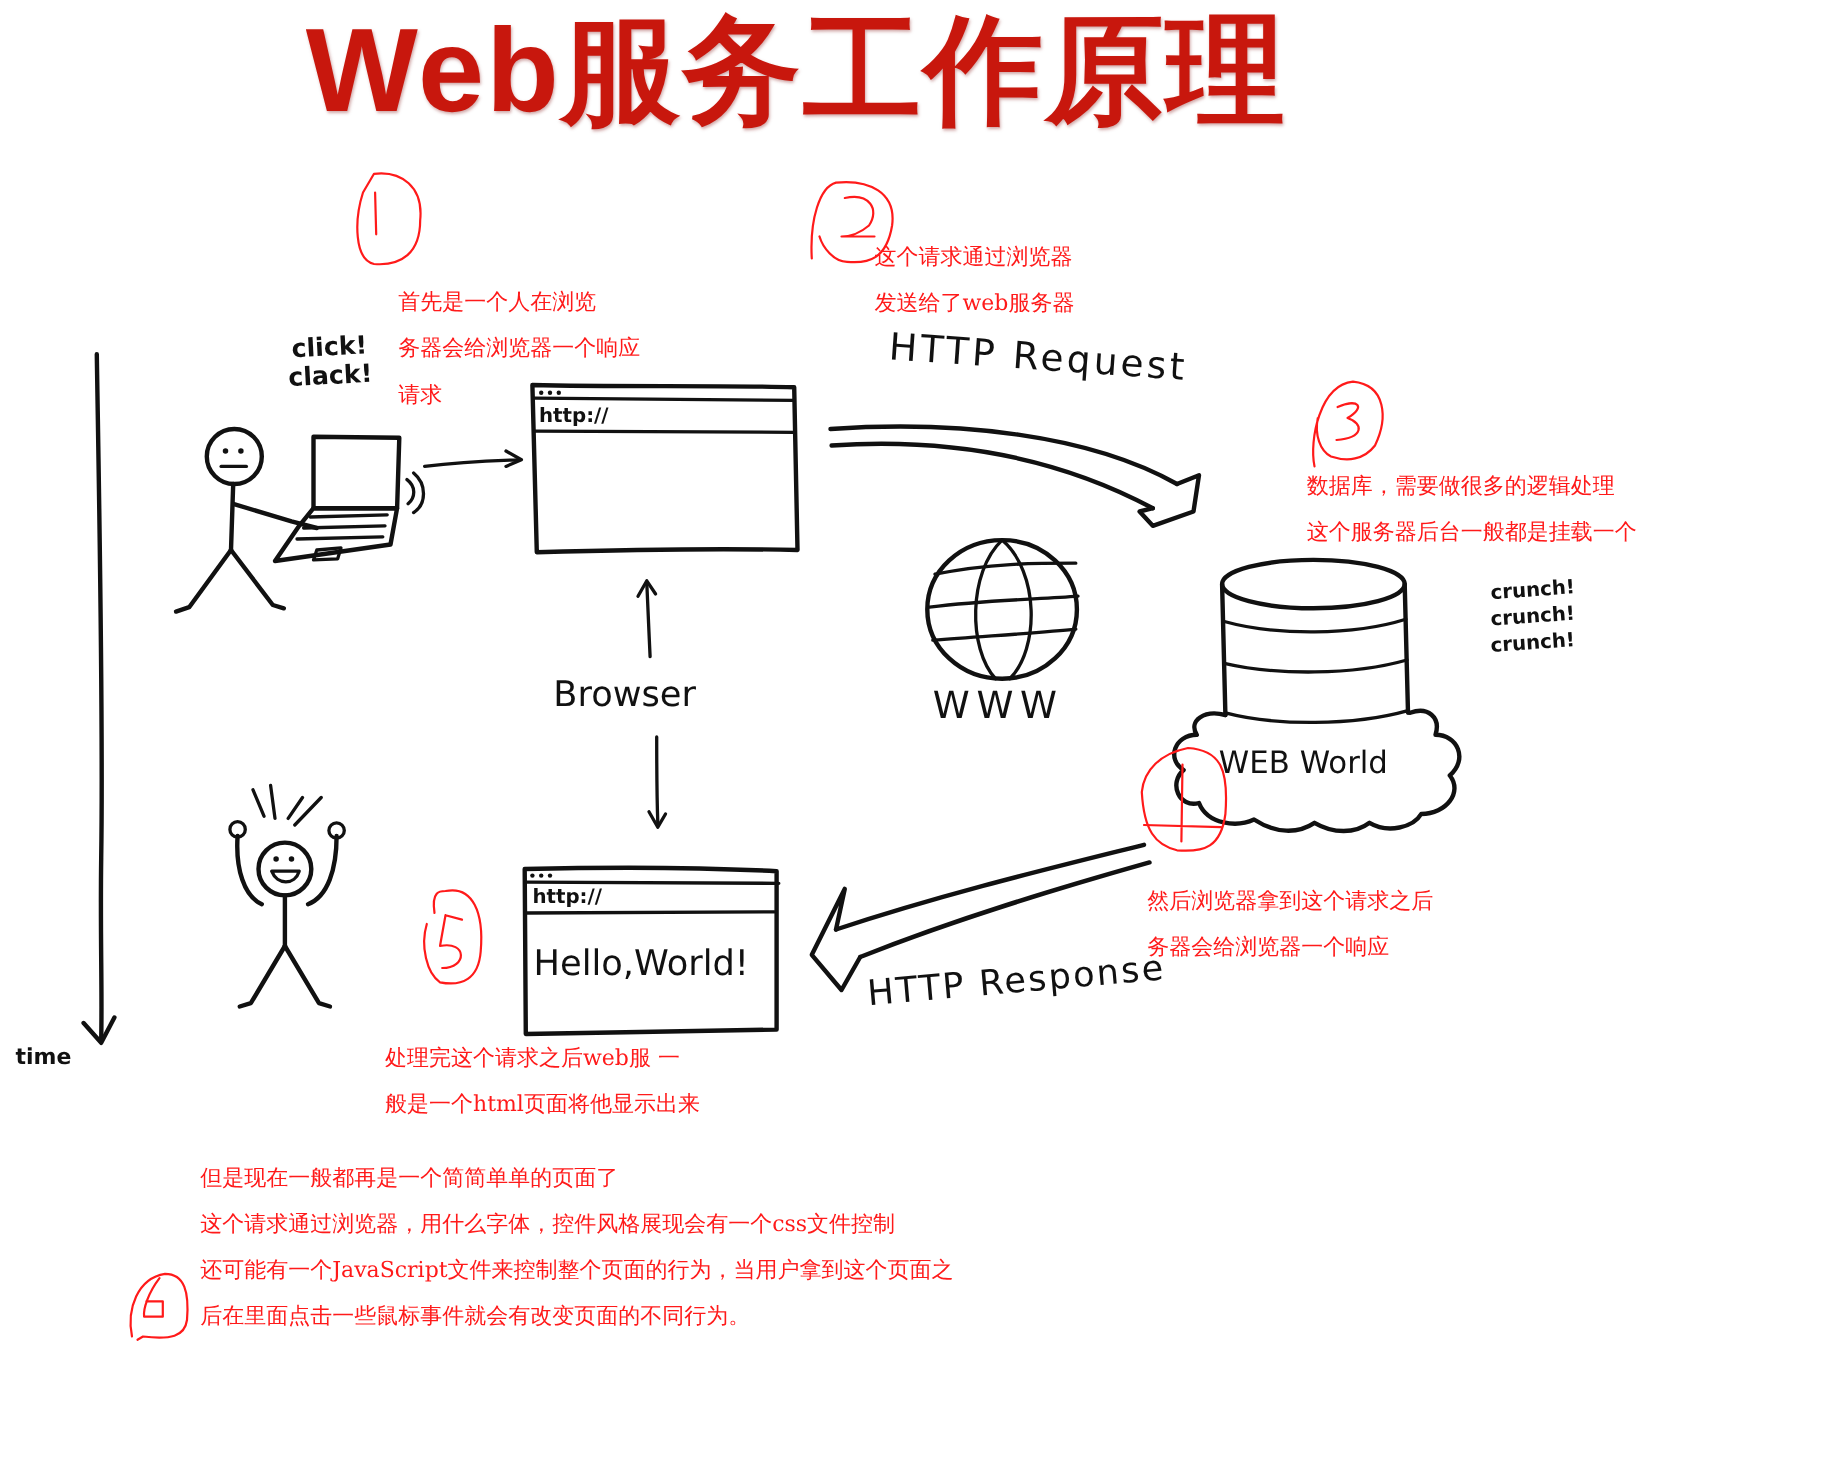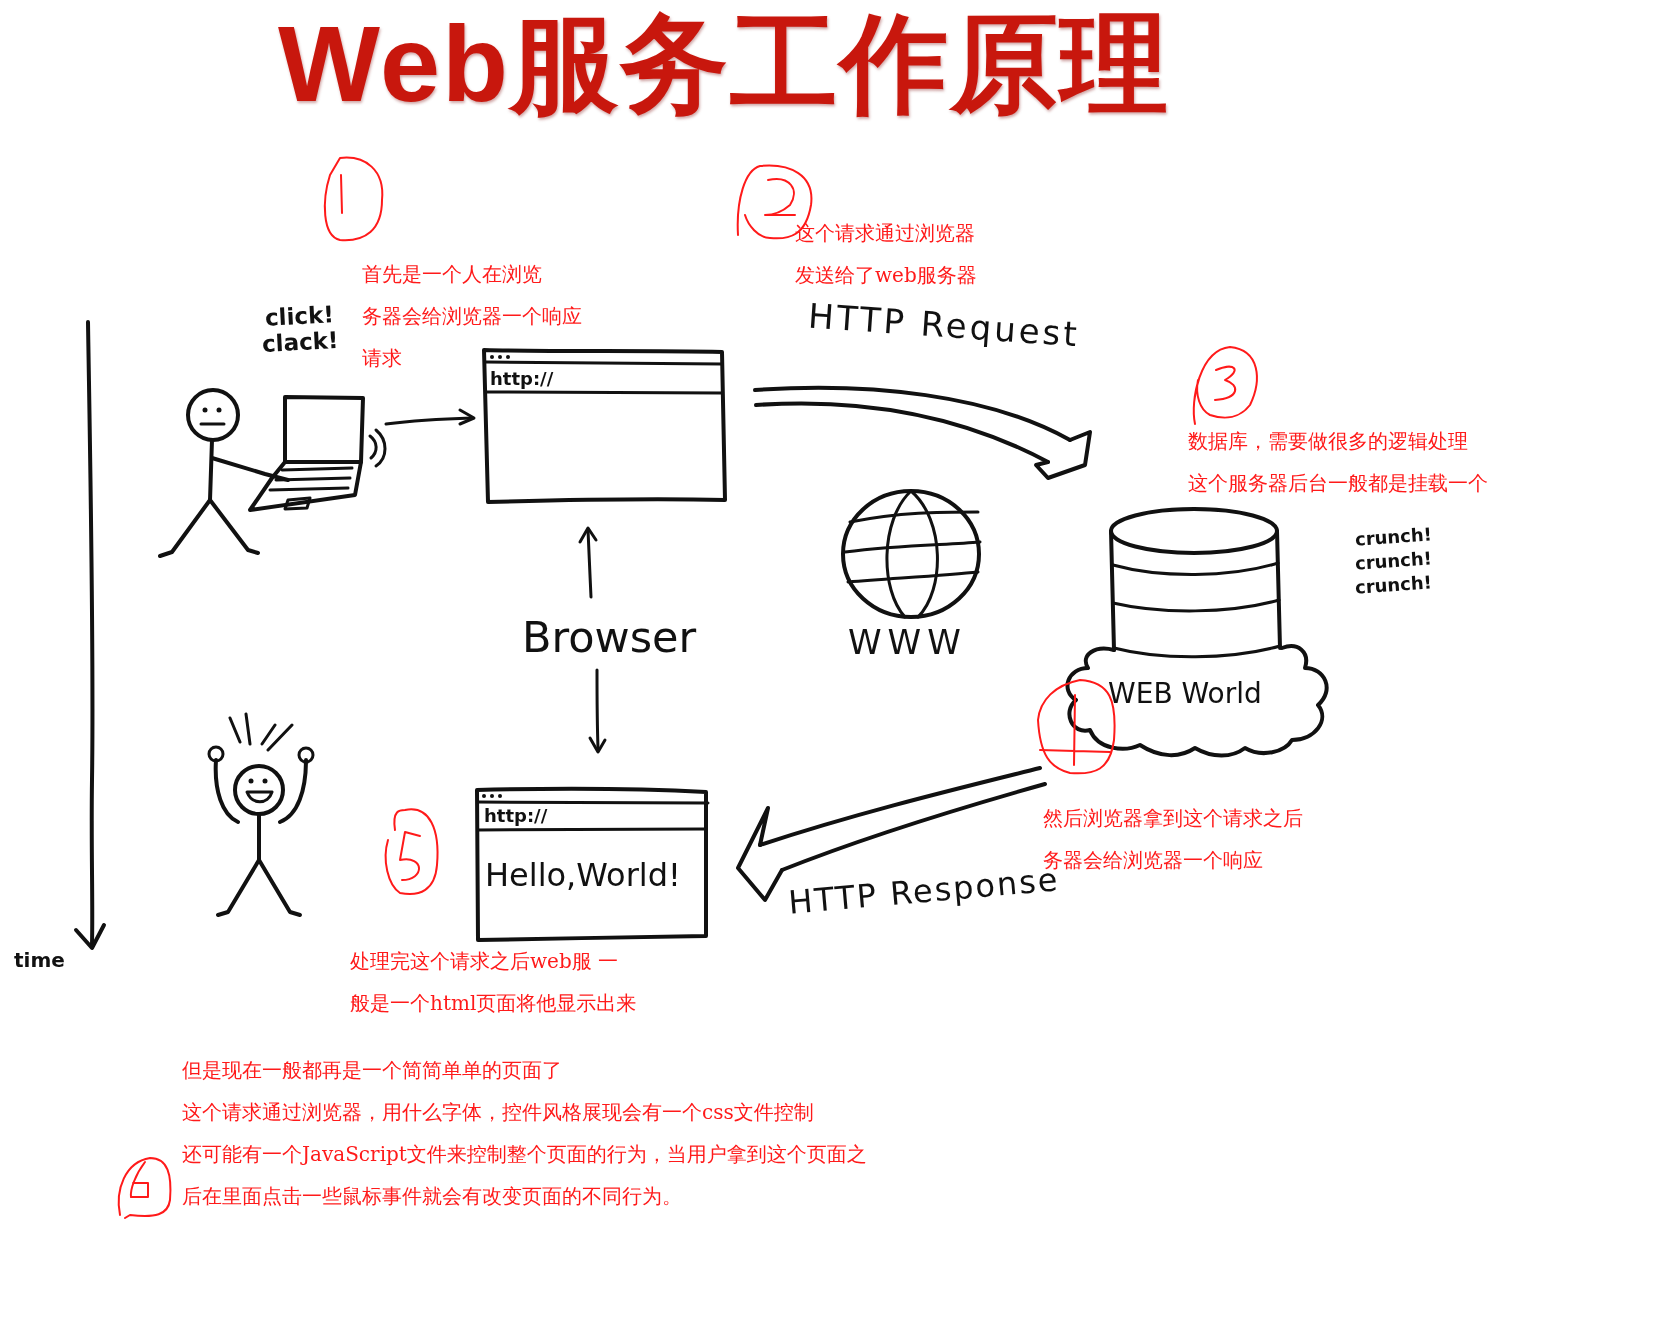--- a/index.html
+++ b/index.html
@@ -143,21 +143,21 @@
   </g>
   <g>
     <path class="red" d="M120 1215 C115 1190 125 1162 150 1158 C168 1158 172 1175 170 1200 C168 1215 155 1218 130 1215 L125 1218"></path>
     <path class="red" d="M145 1162 C135 1175 130 1190 131 1197 L148 1197 L148 1183 L133 1183"></path>
   </g>
 </svg>
 
 <div class="abs hand" style="left:265px;top:303px;font-size:23px;line-height:26px;transform:rotate(-3deg);">click!</div>
 <div class="abs hand" style="left:262px;top:329px;font-size:23px;line-height:26px;transform:rotate(-3deg);">clack!</div>
 <div class="abs hand" style="left:490px;top:368px;font-size:18px;">http://</div>
-<div class="abs hand" style="left:522px;top:612px;font-size:43px;font-weight:normal;">Browser</div>
+<div class="abs hand" style="left:503px;top:612px;font-size:32px;font-weight:normal;">Browser</div>
 <div class="abs hand" style="left:808px;top:305px;font-size:34px;font-weight:normal;transform:rotate(4deg);letter-spacing:3px;">HTTP Request</div>
 <div class="abs hand" style="left:848px;top:622px;font-size:34px;font-weight:normal;letter-spacing:6px;">WWW</div>
 <div class="abs hand" style="left:1355px;top:526px;font-size:18px;line-height:22px;transform:rotate(-4deg);">crunch!</div>
 <div class="abs hand" style="left:1355px;top:550px;font-size:18px;line-height:22px;transform:rotate(-4deg);">crunch!</div>
 <div class="abs hand" style="left:1355px;top:574px;font-size:18px;line-height:22px;transform:rotate(-4deg);">crunch!</div>
 <div class="abs hand" style="left:1108px;top:677px;font-size:28px;font-weight:normal;">WEB World</div>
 <div class="abs hand" style="left:788px;top:872px;font-size:32px;font-weight:normal;transform:rotate(-5deg);letter-spacing:2px;">HTTP Response</div>
 <div class="abs hand" style="left:484px;top:805px;font-size:18px;">http://</div>
 <div class="abs hand" style="left:485px;top:856px;font-size:32px;font-weight:normal;">Hello,World!</div>
 <div class="abs hand" style="left:14px;top:948px;font-size:20px;">time</div>

